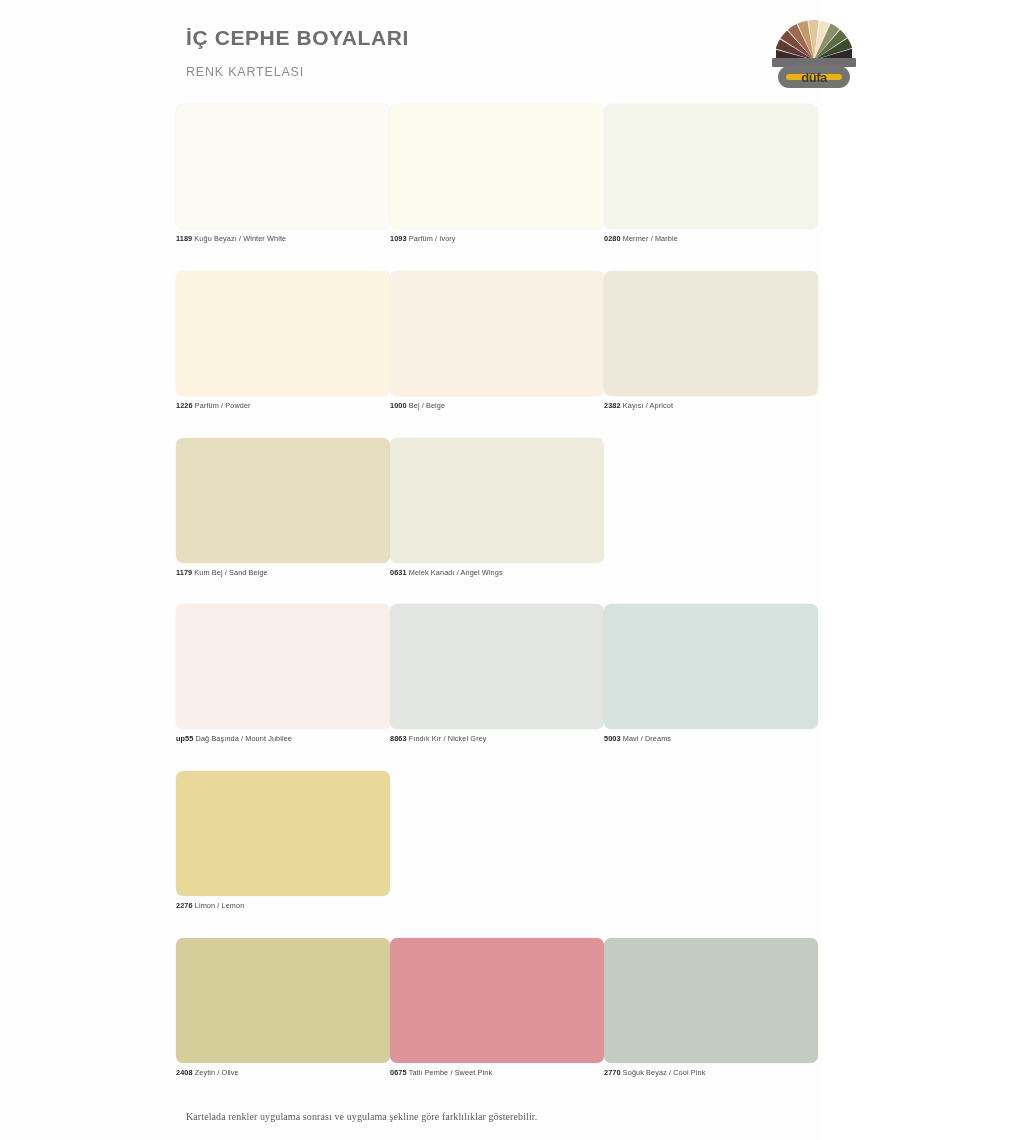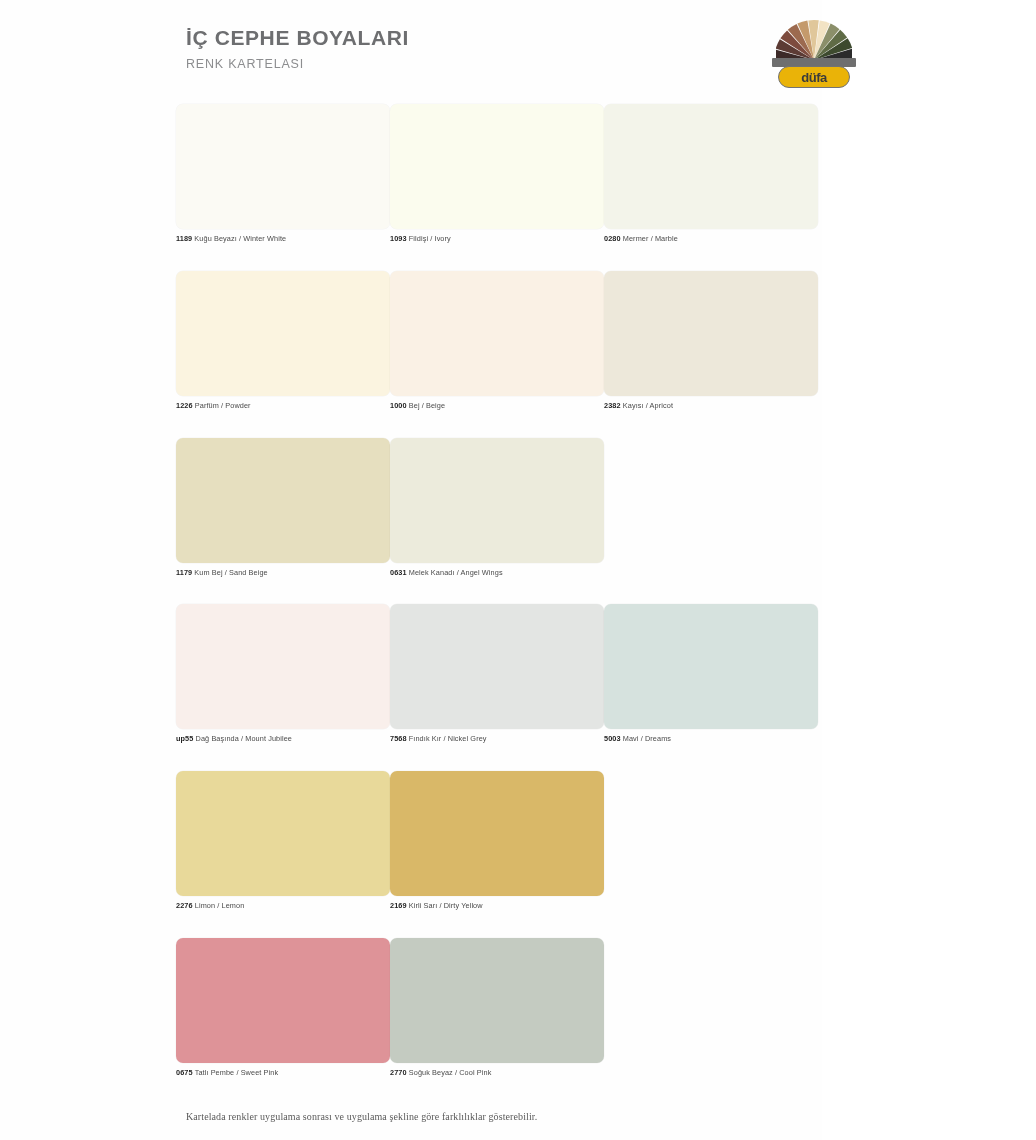--- a/index.html
+++ b/index.html
@@ -41,21 +41,21 @@
     color: #6d6e70;
     line-height: 1.05;
     font-family: "Liberation Sans", sans-serif;
   }
 
   .sub-title {
     font-size: 12.5px;
     font-weight: normal;
     letter-spacing: 0.8px;
     color: #8c8d8f;
-    margin-top: 8px;
+    margin-top: 16px;
     font-family: "Liberation Sans", sans-serif;
   }
 
   
   .logo {
     position: absolute;
     left: 768px;
     top: 18px;
     width: 92px;
     height: 68px;
@@ -75,21 +75,21 @@
     height: 9px;
     background: #6f6f6f;
     border-radius: 1px;
   }
   .logo-badge {
     position: absolute;
     left: 10px;
     top: 48px;
     width: 72px;
     height: 22px;
-    border: 1px solid #737373;
+    border: 8px solid #737373;
     border-radius: 11px;
     background: #eab308;
     display: flex;
     align-items: center;
     justify-content: center;
   }
   .logo-word {
     font-size: 13px;
     font-weight: bold;
     letter-spacing: -0.5px;
@@ -188,21 +188,21 @@
   </div>
 
   <div class="grid" id="swatch-grid">
       <div class="row">
         <div class="cell">
           <div class="swatch" style="background: rgb(251, 250, 244);"></div>
           <div class="label"><span class="code">1189</span><span class="names"> Kuğu Beyazı / Winter White</span></div>
         </div>
         <div class="cell">
           <div class="swatch" style="background: rgb(251, 252, 238);"></div>
-          <div class="label"><span class="code">1093</span><span class="names"> Fildişi / Ivory</span></div>
+          <div class="label"><span class="code">1093</span><span class="names"> Parfüm / Ivory</span></div>
         </div>
         <div class="cell">
           <div class="swatch" style="background: rgb(243, 244, 234);"></div>
           <div class="label"><span class="code">0280</span><span class="names"> Mermer / Marble</span></div>
         </div>
       </div>
       <div class="row">
         <div class="cell">
           <div class="swatch" style="background: rgb(251, 244, 224);"></div>
           <div class="label"><span class="code">1226</span><span class="names"> Parfüm / Powder</span></div>
@@ -226,38 +226,38 @@
           <div class="label"><span class="code">0631</span><span class="names"> Melek Kanadı / Angel Wings</span></div>
         </div>
       </div>
       <div class="row">
         <div class="cell">
           <div class="swatch" style="background: rgb(249, 239, 235);"></div>
           <div class="label"><span class="code">up55</span><span class="names"> Dağ Başında / Mount Jubilee</span></div>
         </div>
         <div class="cell">
           <div class="swatch" style="background: rgb(227, 229, 227);"></div>
-          <div class="label"><span class="code">7568</span><span class="names"> Fındık Kır / Nickel Grey</span></div>
+          <div class="label"><span class="code">8863</span><span class="names"> Fındık Kır / Nickel Grey</span></div>
         </div>
         <div class="cell">
           <div class="swatch" style="background: rgb(214, 226, 222);"></div>
           <div class="label"><span class="code">5003</span><span class="names"> Mavi / Dreams</span></div>
         </div>
       </div>
       <div class="row">
         <div class="cell">
           <div class="swatch" style="background: rgb(232, 217, 154);"></div>
           <div class="label"><span class="code">2276</span><span class="names"> Limon / Lemon</span></div>
         </div>
-        <div class="cell">
-          <div class="swatch" style="background: rgb(217, 184, 104);"></div>
-          <div class="label"><span class="code">2169</span><span class="names"> Kirli Sarı / Dirty Yellow</span></div>
-        </div>
-      </div>
-      <div class="row">
+      </div>
+      <div class="row">
+        <div class="cell">
+          <div class="swatch" style="background: rgb(213, 205, 154);"></div>
+          <div class="label"><span class="code">2408</span><span class="names"> Zeytin / Olive</span></div>
+        </div>
         <div class="cell">
           <div class="swatch" style="background: rgb(222, 147, 152);"></div>
           <div class="label"><span class="code">0675</span><span class="names"> Tatlı Pembe / Sweet Pink</span></div>
         </div>
         <div class="cell">
           <div class="swatch" style="background: rgb(196, 203, 193);"></div>
           <div class="label"><span class="code">2770</span><span class="names"> Soğuk Beyaz / Cool Pink</span></div>
         </div>
       </div>
     </div>

